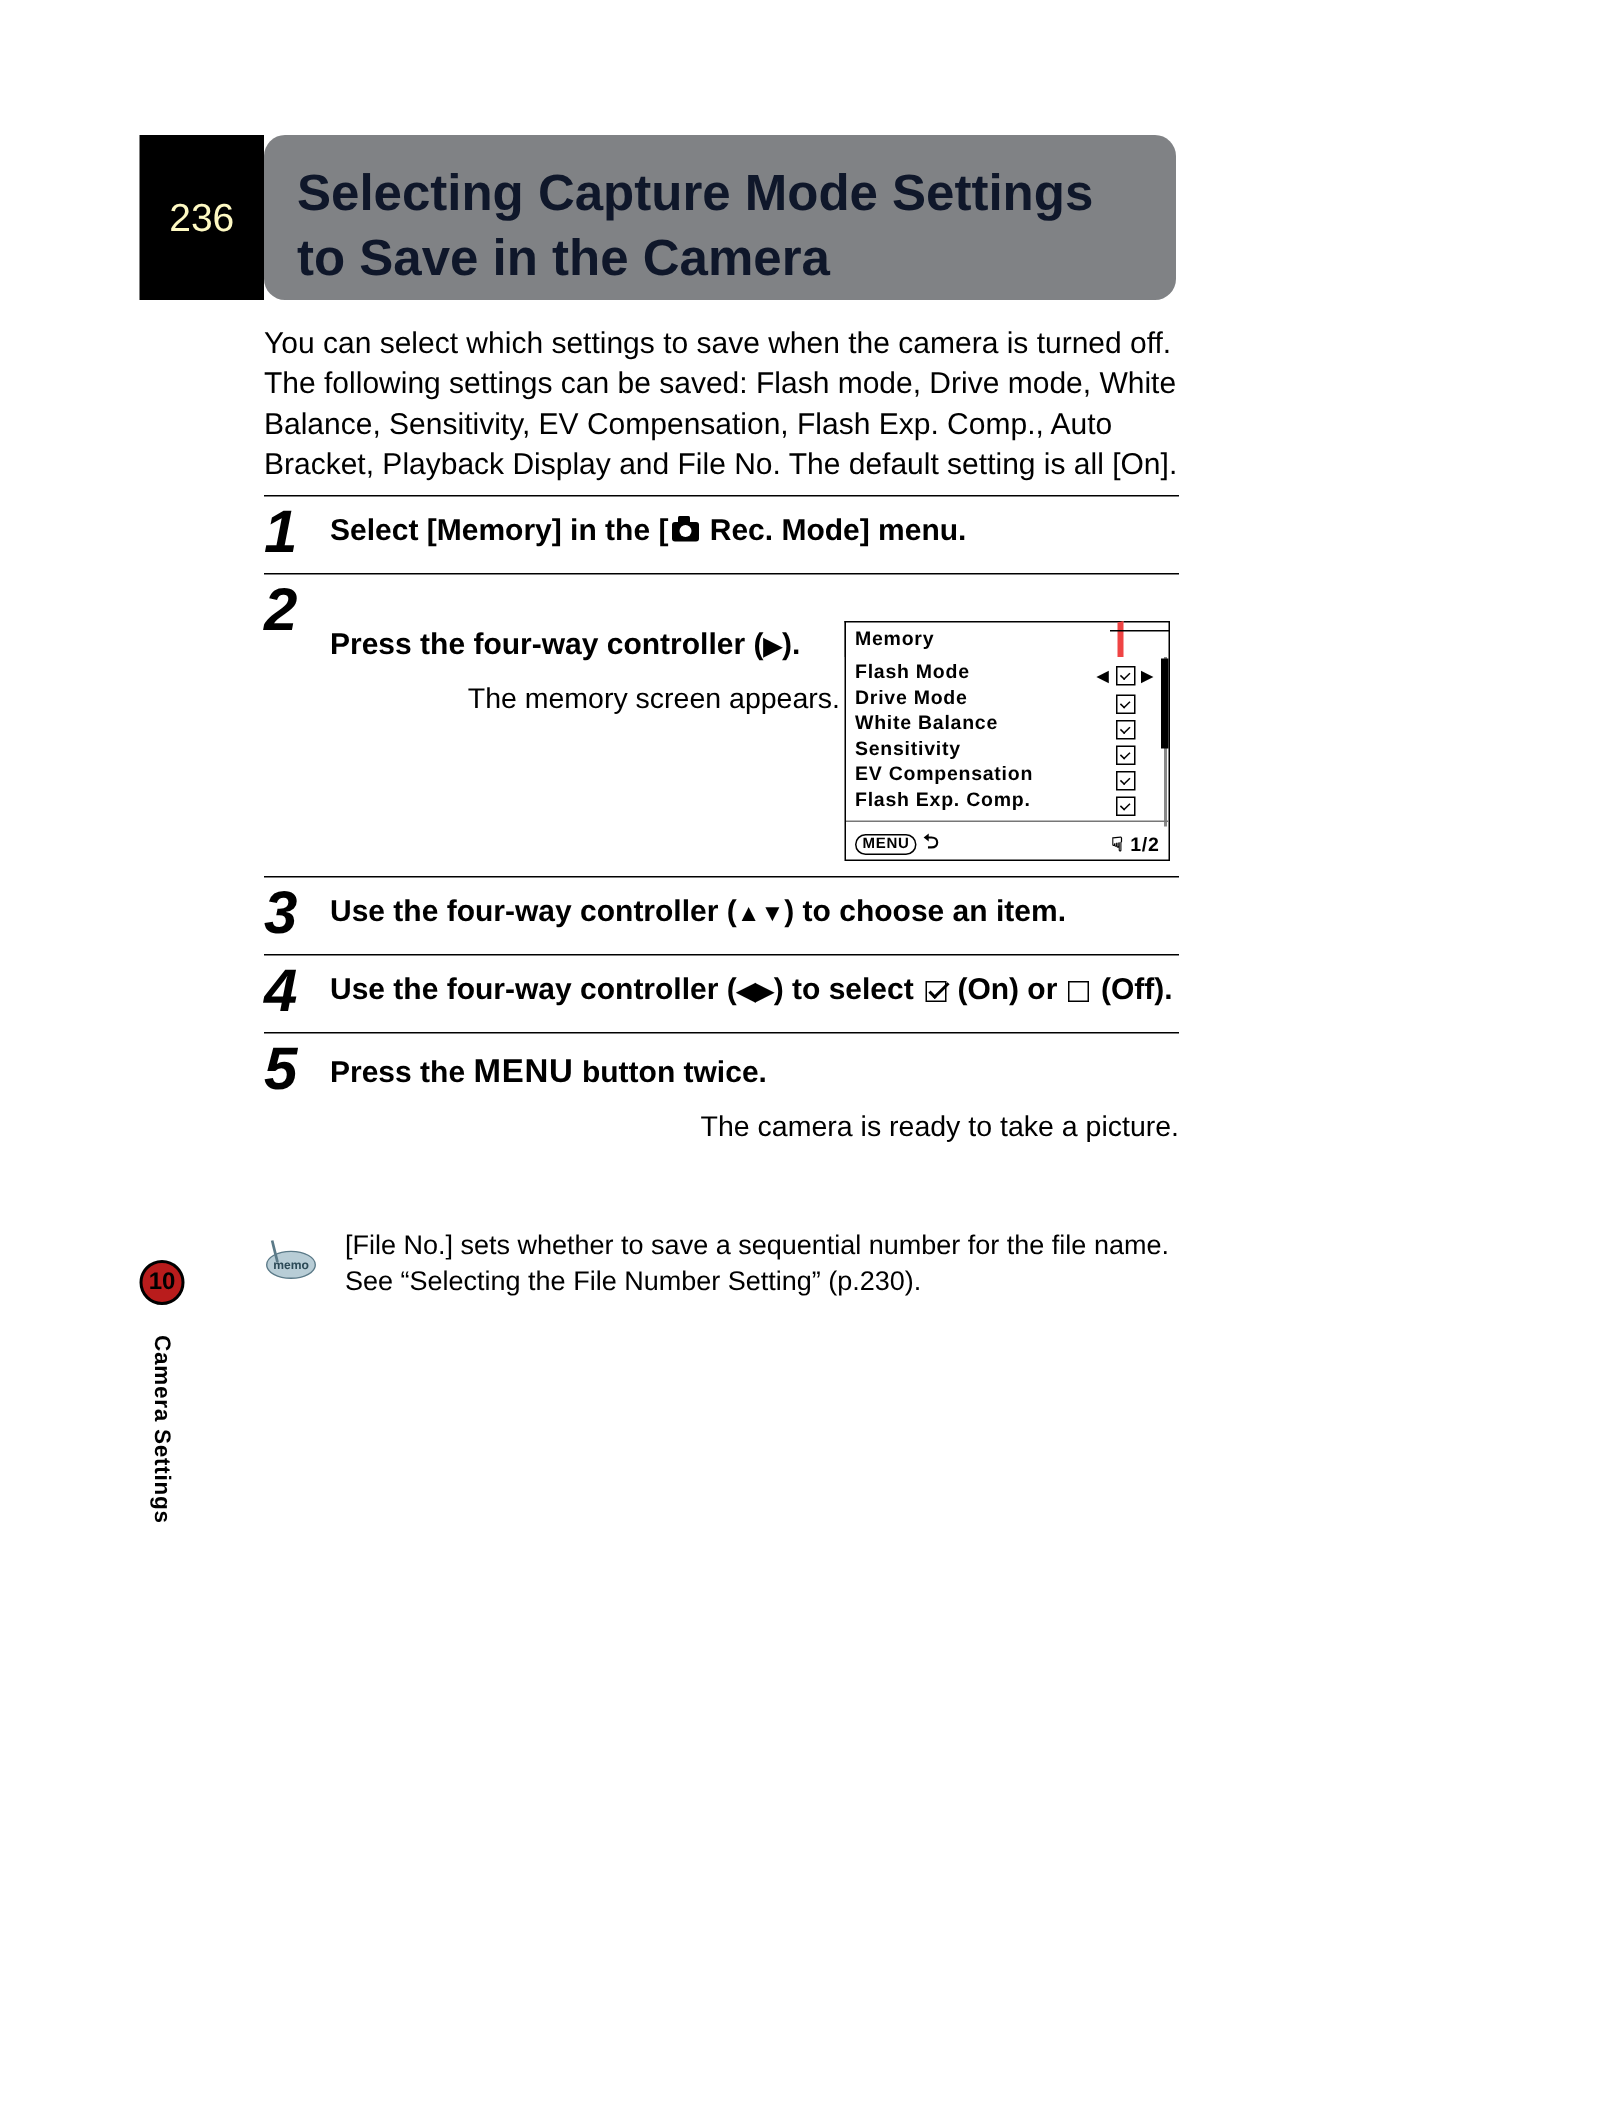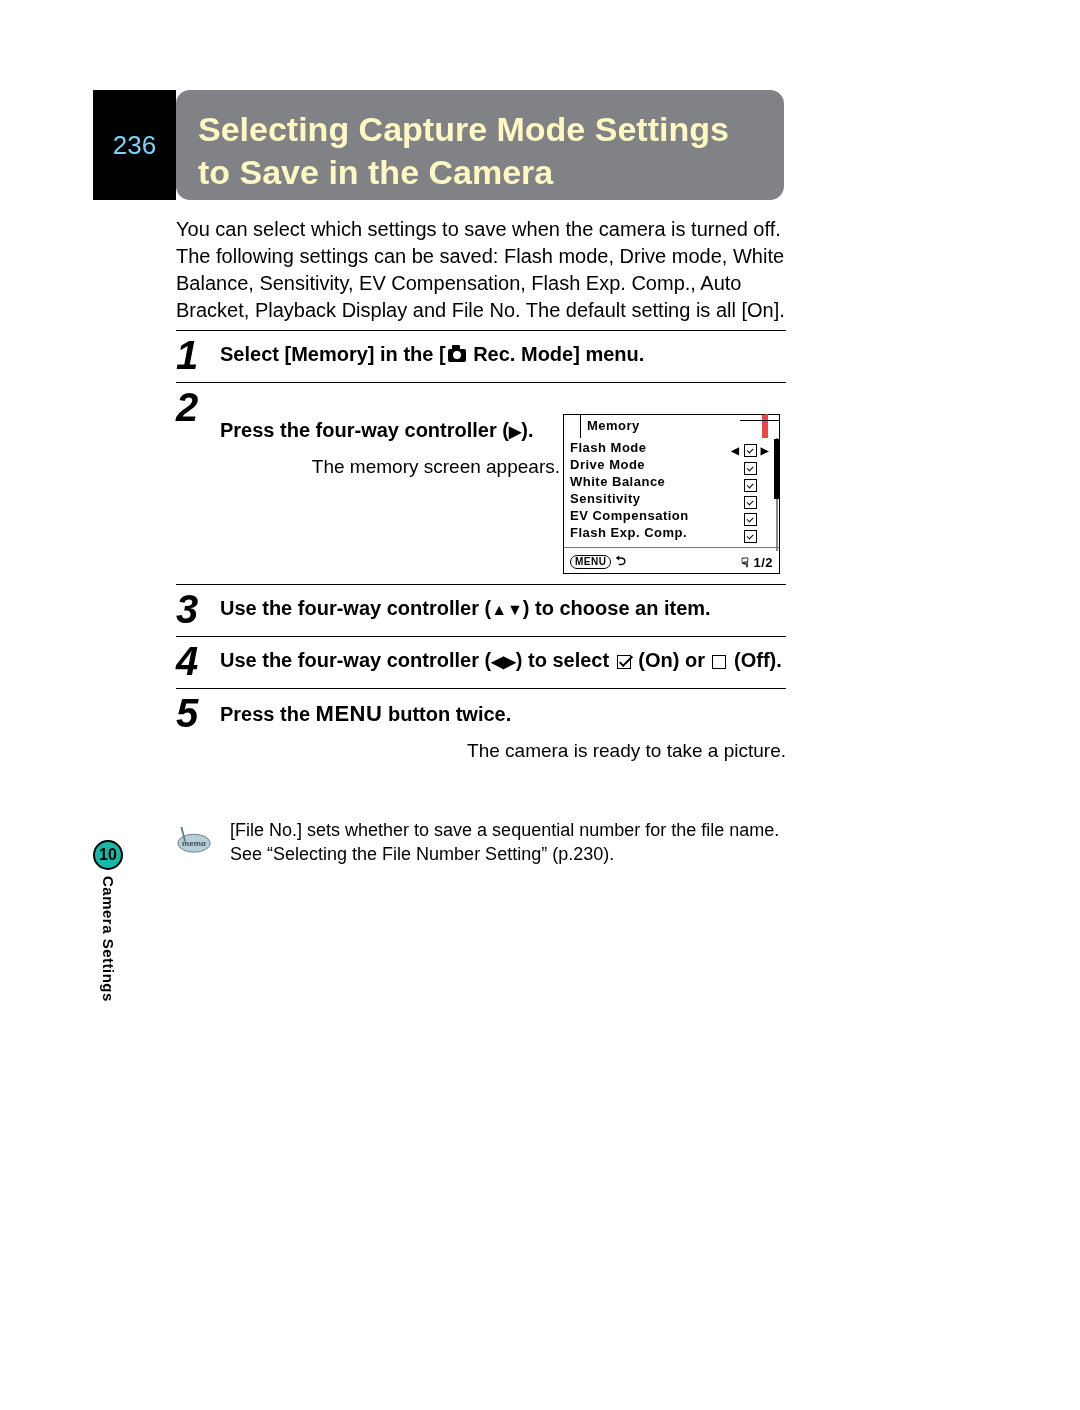--- a/index.html
+++ b/index.html
@@ -18,35 +18,35 @@
     overflow: hidden;
   }
   
   .page-number-box {
     position: absolute;
     left: 93px;
     top: 90px;
     width: 83px;
     height: 110px;
     background: #000;
-    color: #7dd3fc;
+    color: #fef9c3;
     font-size: 26px;
     display: flex;
     align-items: center;
     justify-content: center;
   }
   .title-box {
     position: absolute;
     left: 176px;
     top: 90px;
     width: 608px;
     height: 110px;
     background: #808285;
     border-radius: 14px;
-    color: #fef9c3;
+    color: #0f172a;
     font-size: 34px;
     font-weight: bold;
     padding: 18px 36px 0 22px;
     box-sizing: border-box;
     line-height: 1.25;
   }
   
   .intro {
     position: absolute;
     left: 176px;
@@ -110,24 +110,23 @@
     letter-spacing: 0.5px;
   }
   .cs-tab {
     position: absolute;
     top: -1px;
     left: -1px;
     height: 20px;
     width: 175px;
     border-top: 1px solid #000;
     border-left: 1px solid #000;
-    border-right: 6px solid #ef4444;
+    border-right: 4px solid #ef4444;
     padding: 3px 0 0 6px;
     background: #fff;
-    margin-left: 17px;
   }
   .cs-tab-right {
     position:absolute;
     top:5px;
     right:-1px;
     width:40px;
     border-top:1px solid #000;
   }
   .cs-list {
     position: absolute;
@@ -245,22 +244,22 @@
   
   .side-tab {
     position:absolute;
     left:93px;
     top:840px;
   }
   .side-circle{
     width:26px;height:26px;border:2px solid #000;border-radius:50%;
     display:flex;align-items:center;justify-content:center;
     font-weight:bold;font-size:16px;
-    background:#14b8a6;
-    margin:0 auto 6px auto;
+    background:#b91c1c;
+    margin:0 auto 20px auto;
   }
   .side-label{
     writing-mode: vertical-rl;
     font-weight:bold;
     font-size:15px;
     margin:0 auto;
     letter-spacing:0.5px;
   }
 </style>
 </head>

